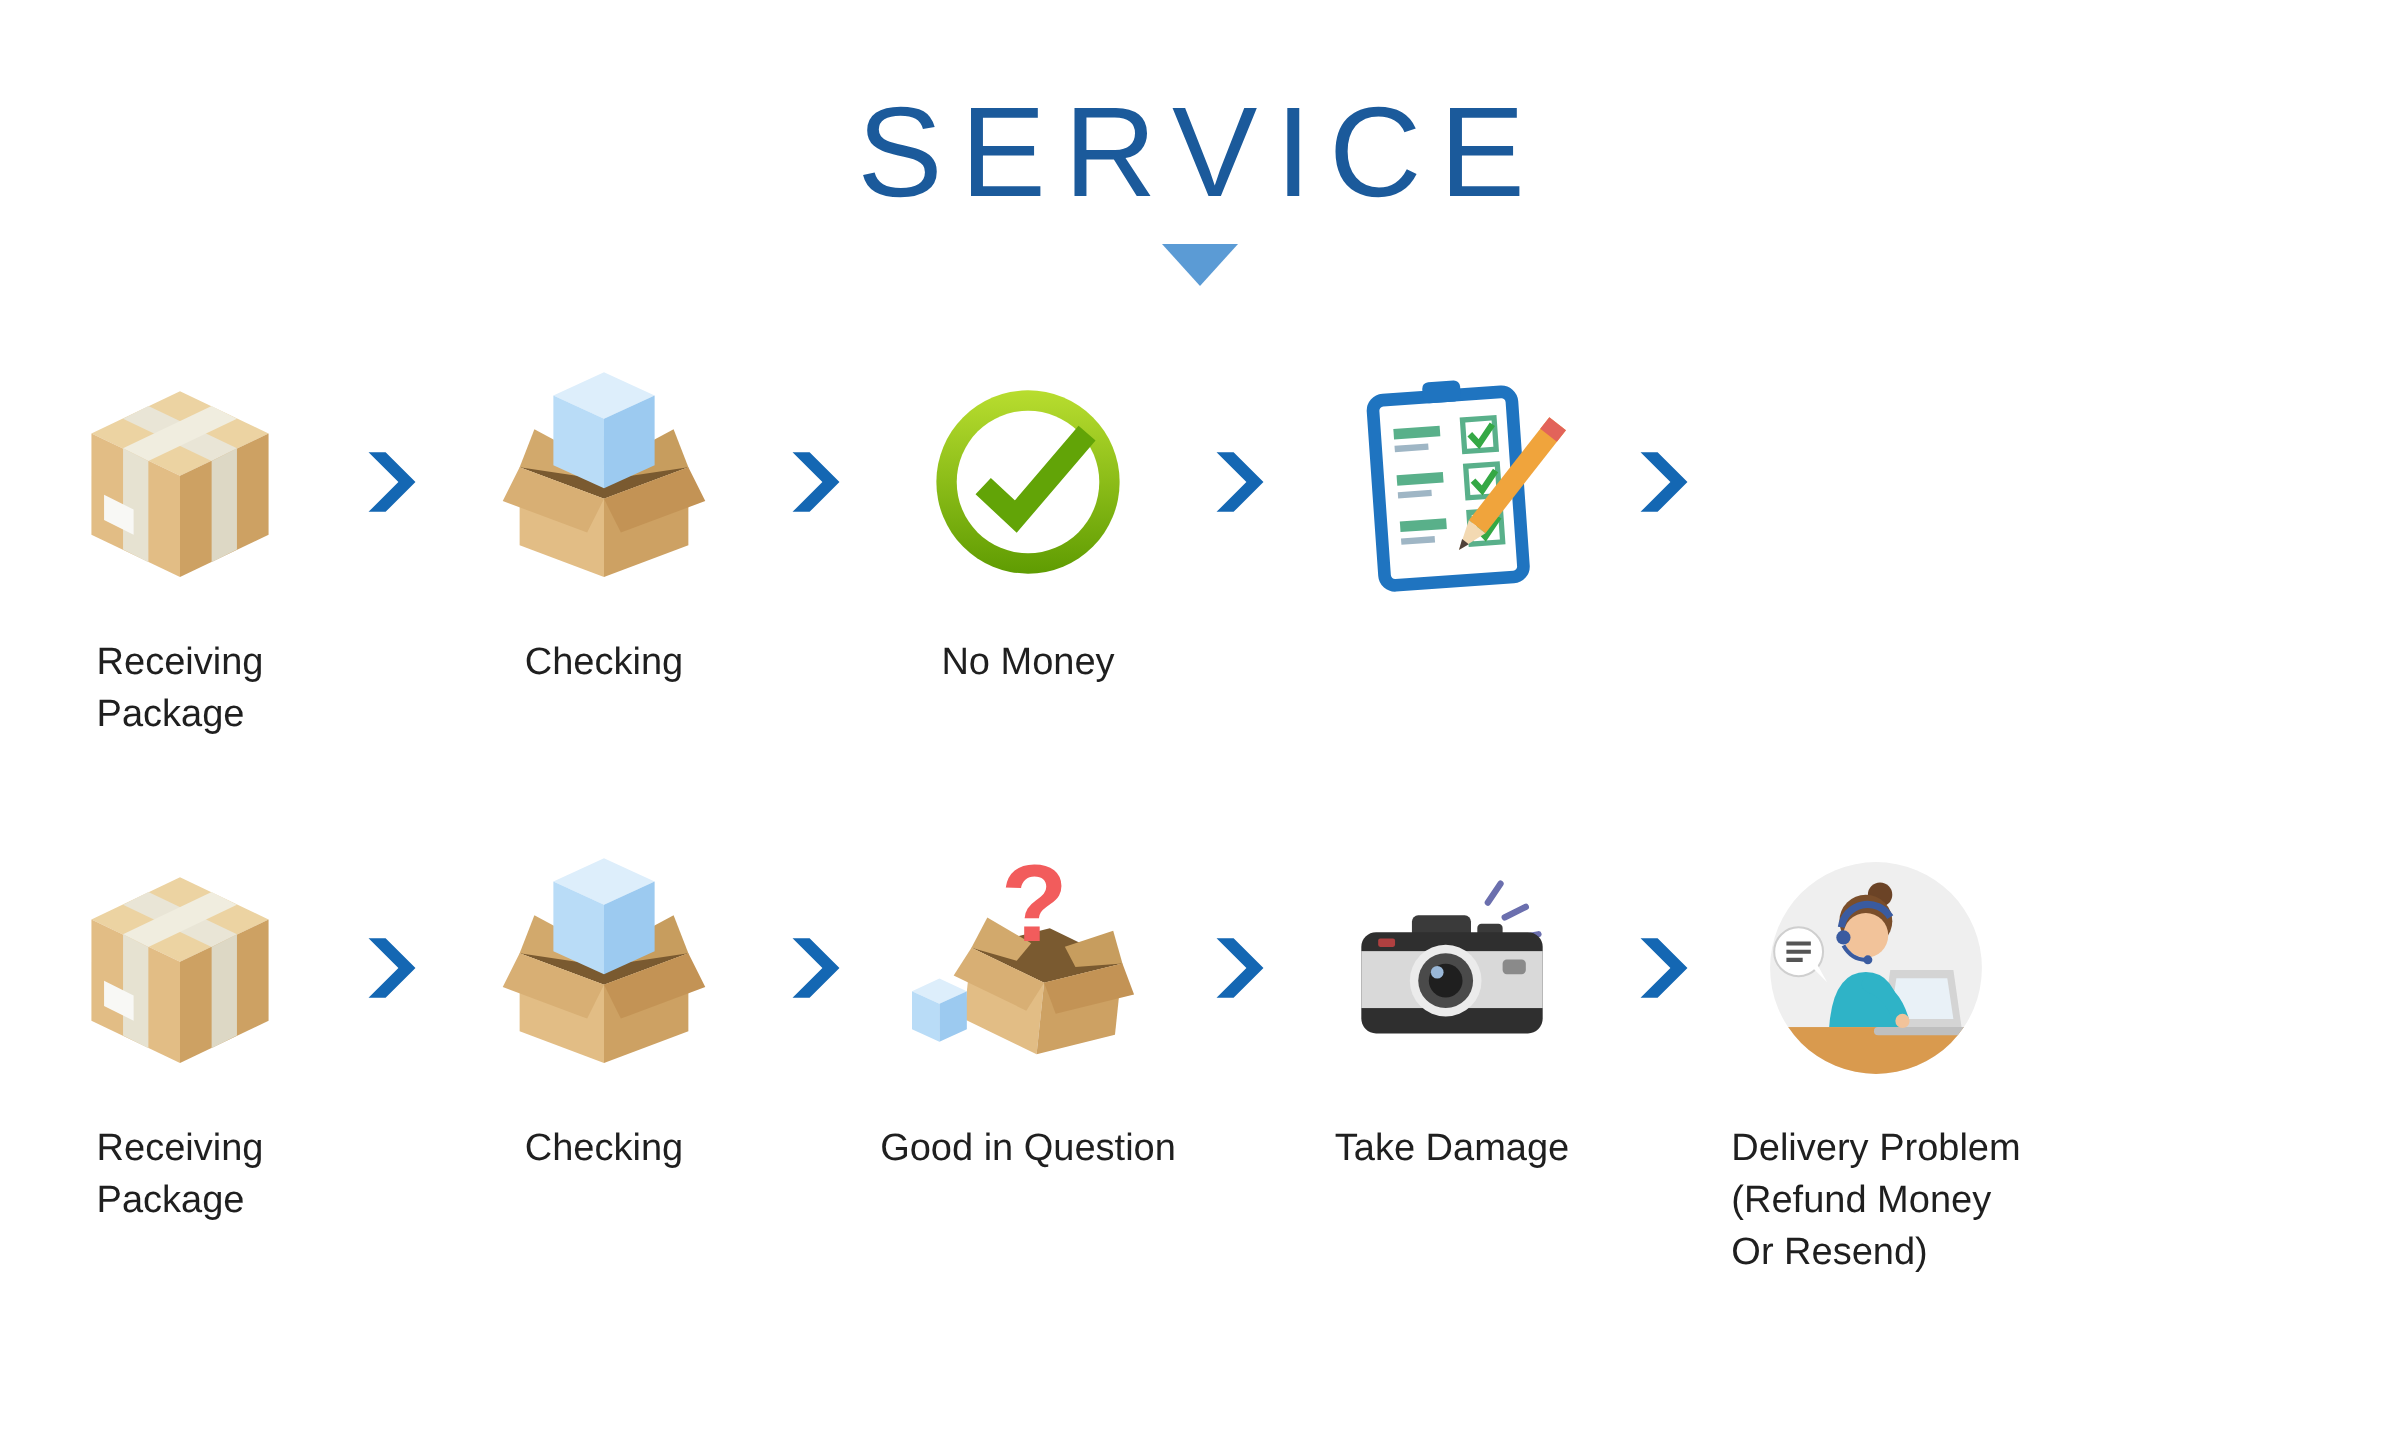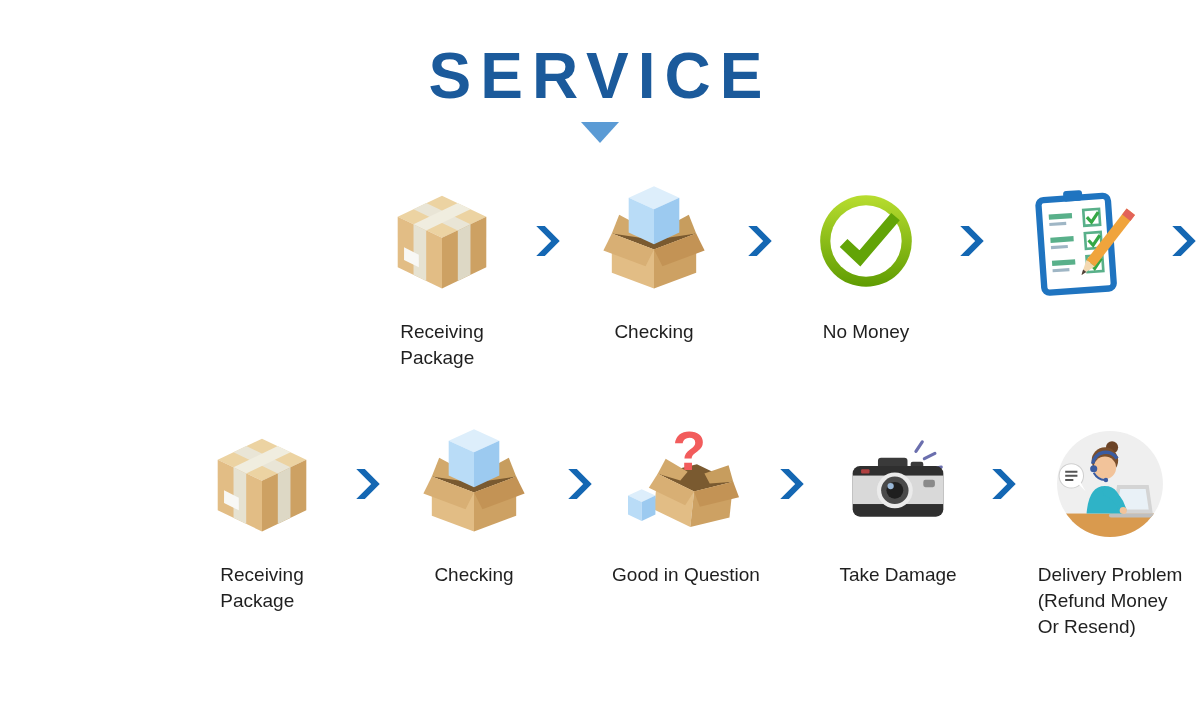--- a/index.html
+++ b/index.html
@@ -8,36 +8,36 @@
     width:1200px; height:725px;
     font-family:"Liberation Sans", sans-serif;
     overflow:hidden;
   }
   .container { position:relative; width:1200px; height:725px; background:#fff; }
 
   .title {
     padding-top:44px;
     text-align:center;
     font-size:64px;
-    font-weight:700;
+    font-weight:400;
     letter-spacing:9px;
     color:#1b5a9b;
     line-height:1;
   }
   .title-arrow {
     width:0; height:0;
     border-left:19px solid transparent;
     border-right:19px solid transparent;
     border-top:21px solid #5b9bd5;
     margin:14px auto 0 auto;
   }
 
   .row {
     display:flex;
-    justify-content:flex-end;
+    justify-content:flex-start;
     align-items:flex-start;
     margin-top:36px;
   }
   .row.second { margin-top:52px; }
 
   .step {
     width:180px;
     display:flex;
     flex-direction:column;
     align-items:center;

